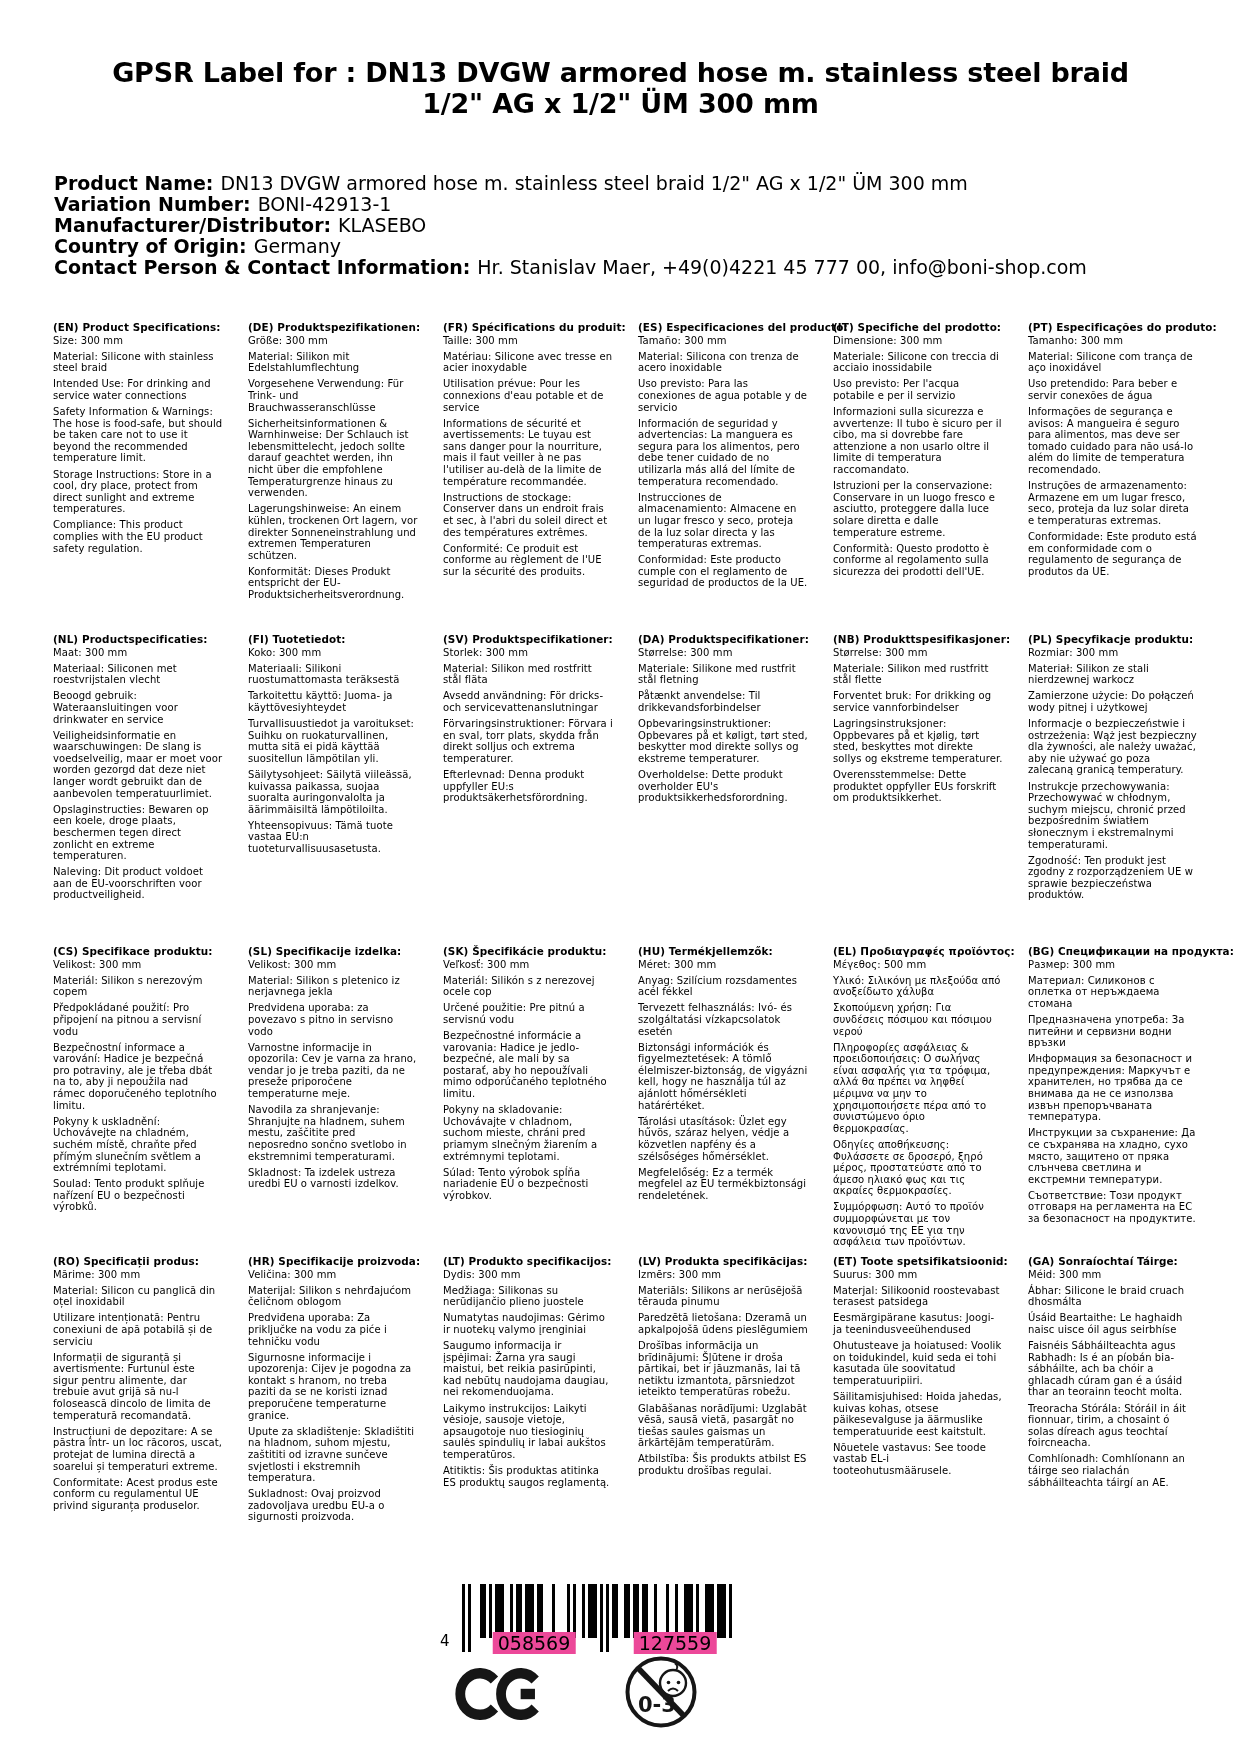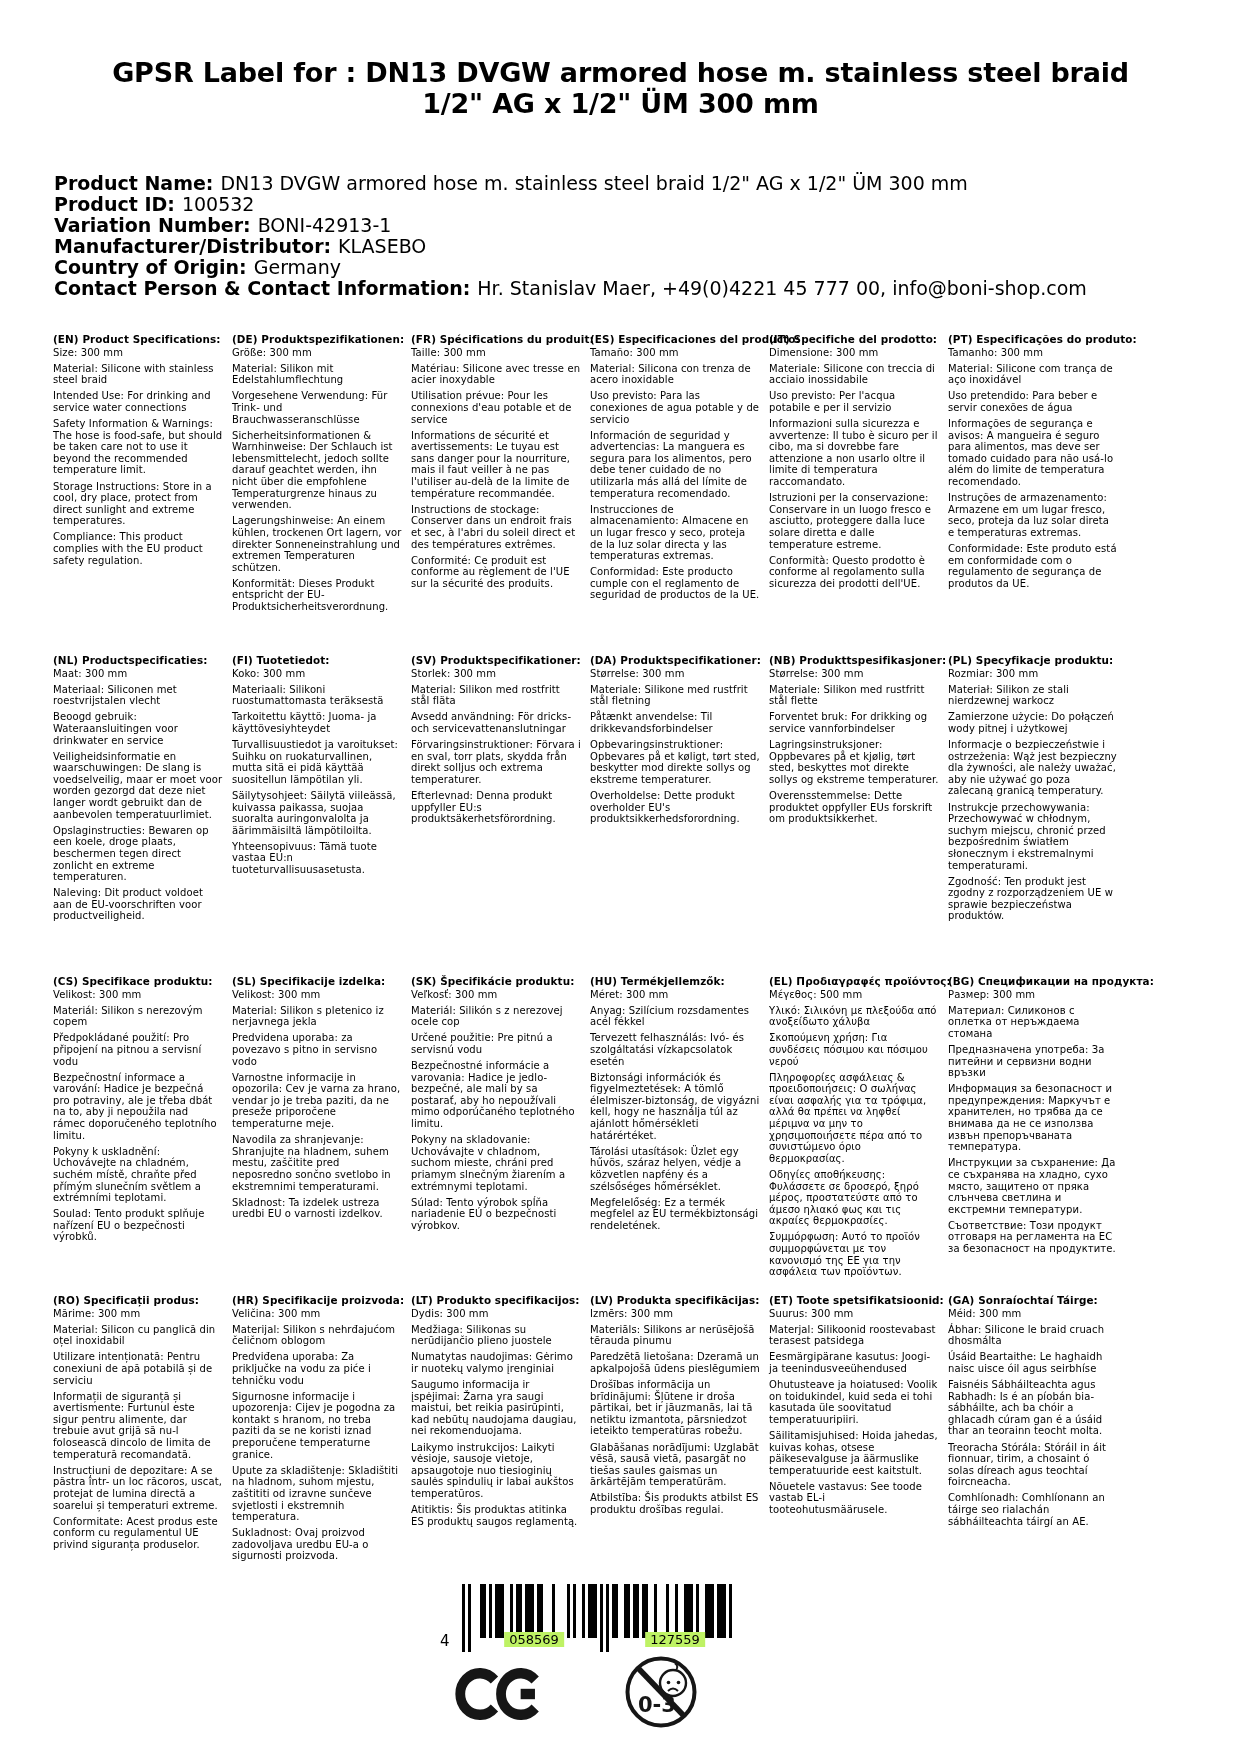--- a/index.html
+++ b/index.html
@@ -15,54 +15,52 @@
     position: absolute; top: 57px; left: 0; width: 100%;
     text-align: center; font-size: 27px; line-height: 31px;
     font-weight: 700; margin: 0; letter-spacing: -0.2px;
   }
   .product-info {
     position: absolute; top: 173px; left: 54px;
     font-size: 19px; line-height: 21px;
   }
   .pi-label { font-weight: 700; margin-right: 7px; }
   .spec-grid {
-    position: absolute; top: 334px; left: 53px;
+    position: absolute; top: 322px; left: 53px;
     display: grid;
     grid-template-columns: repeat(6, 170px);
     column-gap: 25px;
     grid-template-rows: 312px 312px 310px auto;
-    gap: 9px;
   }
   .spec-block { font-size: 10px; line-height: 11.6px; letter-spacing: 0.1px; }
   .spec-heading { font-size: 10.4px; font-weight: 700; white-space: nowrap; margin: 0 0 1px 0; }
   .spec-par { margin: 0 0 4.5px 0; overflow-wrap: break-word; }
   .barcode-block { position: absolute; left: 440px; top: 1584px; width: 312px; height: 70px; }
   .bc-svg { position: absolute; left: 22px; top: 0; }
   .bc-svg rect { fill: #000; }
   .bc-lead { position: absolute; left: 0; top: 48px; font-size: 15px; }
   .bc-num {
     position: absolute; top: 48px; transform: translateX(-50%);
-    background: #bef264; padding: 0 5px; font-size: 13px; white-space: nowrap;
+    background: #ec4899; padding: 0 5px; font-size: 19px; white-space: nowrap;
   }
   .bc-num1 { left: 94px; }
   .bc-num2 { left: 235px; }
   .ce-mark  { position: absolute; left: 455px; top: 1666px; }
   .age-mark { position: absolute; left: 624px; top: 1655px; }
   .age-mark text { font-family: "DejaVu Sans", sans-serif; }
 </style>
 </head>
 <body>
 
 <div class="page">
 
   <h1 class="title"><span>GPSR Label for : DN13 DVGW armored hose m. stainless steel braid</span><br><span>1/2" AG x 1/2" ÜM 300 mm</span></h1>
 
   <div class="product-info" id="product-info">
       <div class="pi-row"><span class="pi-label">Product Name:</span><span class="pi-value">DN13 DVGW armored hose m. stainless steel braid 1/2" AG x 1/2" ÜM 300 mm</span></div>
-      <div class="pi-row"><span class="pi-label">Product ID:</span><span class="pi-value">100532</span></div>
       <div class="pi-row"><span class="pi-label">Variation Number:</span><span class="pi-value">BONI-42913-1</span></div>
       <div class="pi-row"><span class="pi-label">Manufacturer/Distributor:</span><span class="pi-value">KLASEBO</span></div>
       <div class="pi-row"><span class="pi-label">Country of Origin:</span><span class="pi-value">Germany</span></div>
       <div class="pi-row"><span class="pi-label">Contact Person &amp; Contact Information:</span><span class="pi-value">Hr. Stanislav Maer, +49(0)4221 45 777 00, info@boni-shop.com</span></div>
     </div>
 
   <div class="spec-grid" id="spec-grid">
       <div class="spec-block">
         <div class="spec-heading">(EN) Product Specifications:</div>
         <p class="spec-par">Size: 300 mm</p>

